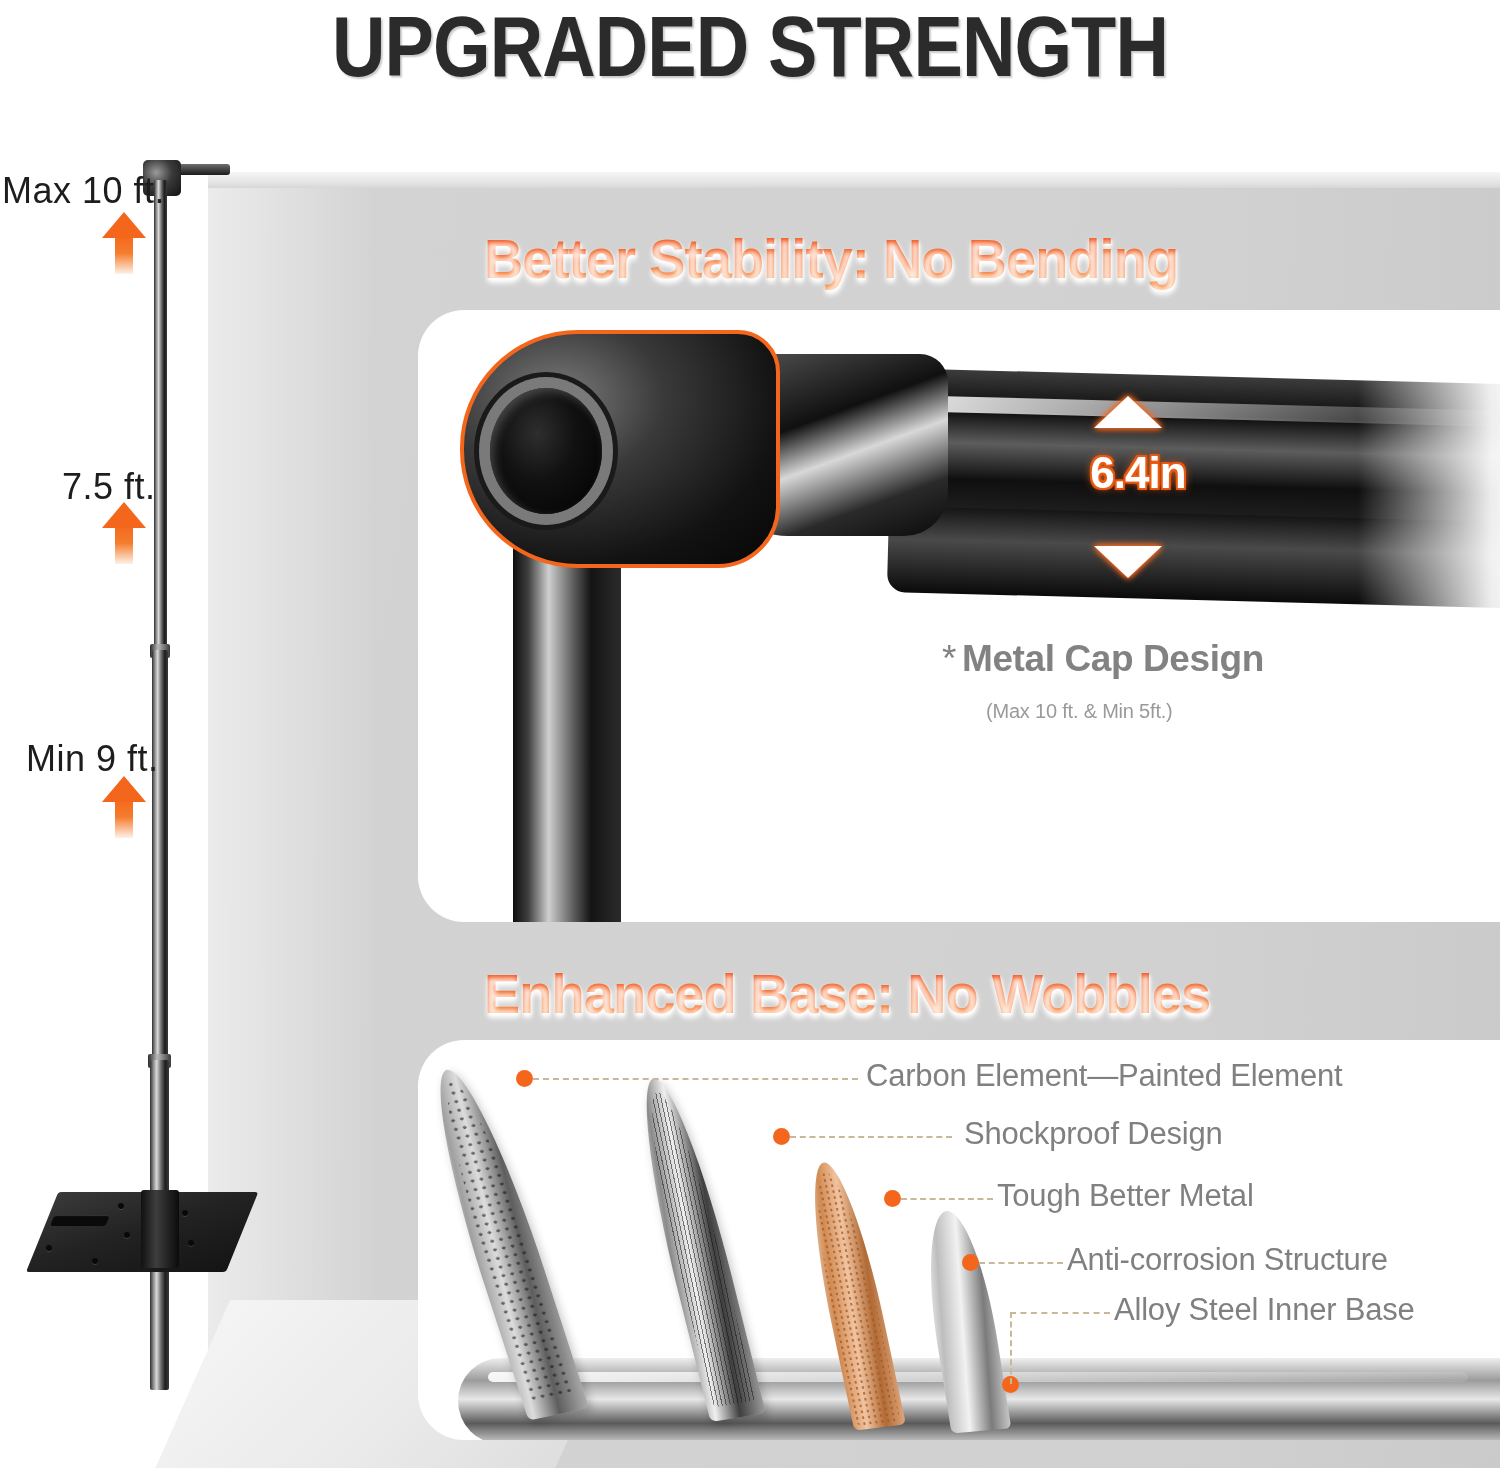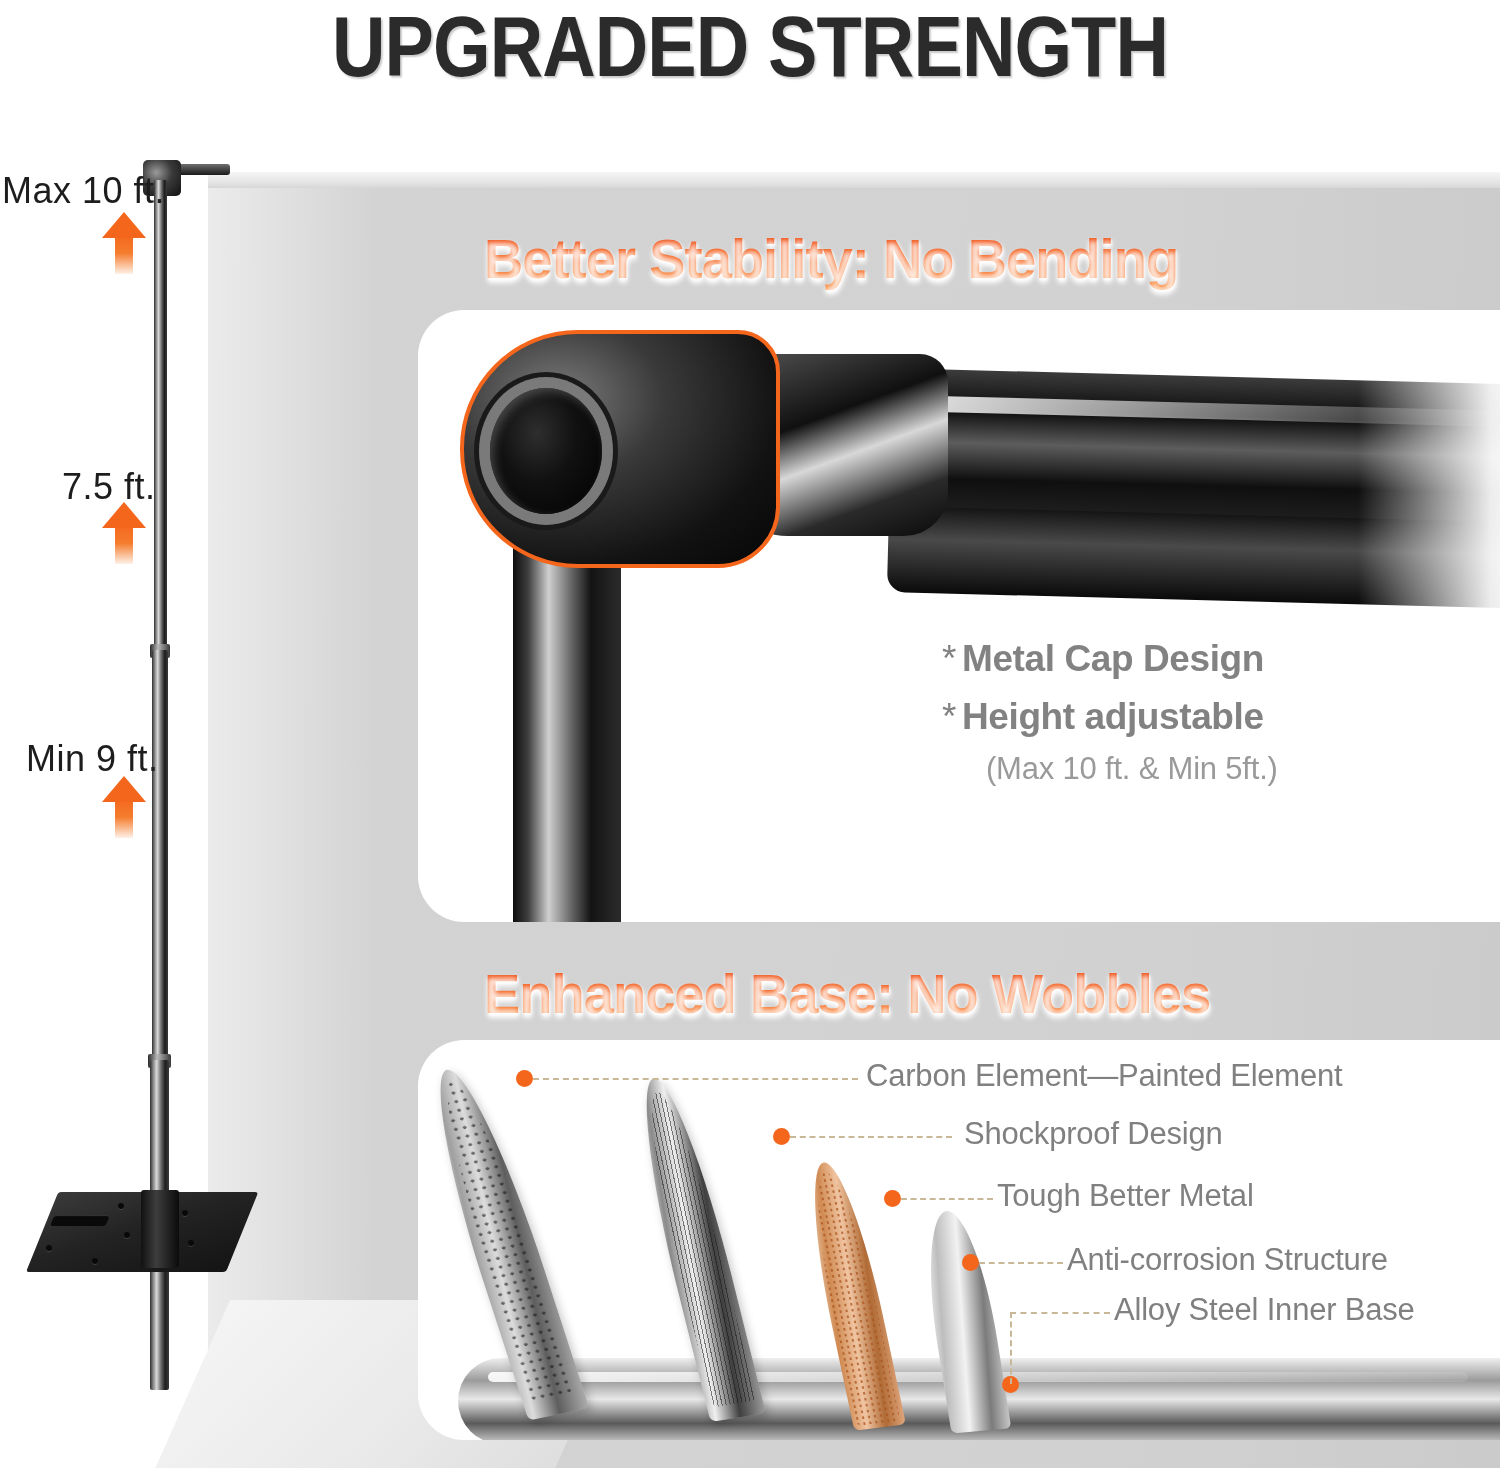--- a/index.html
+++ b/index.html
@@ -260,21 +260,21 @@
   .feature-item {
     font-size:37px;
     font-weight:bold;
     color:#828282;
     line-height:58px;
     white-space:nowrap;
     letter-spacing:-0.4px;
   }
   .feature-item .star { font-weight:normal; margin-right:6px; }
   #feature-note {
-    font-size:31px;
+    font-size:20px;
     color:#9a9a9a;
     line-height:46px;
     margin-left:44px;
     white-space:nowrap;
     letter-spacing:-0.2px;
   }
 
   
   #card-base {
     position:absolute;
@@ -417,27 +417,29 @@
 
   <div id="joint-vertical-pole"></div>
   <div id="joint-bar"></div>
   <div id="joint-bar-lower"></div>
   <div id="joint-bar-gloss"></div>
   <div id="joint-arm-hinge"></div>
   <div id="joint-knuckle"></div>
   <div id="joint-bore"></div>
   <div id="joint-blur-right"></div>
 
+  <div id="measure-64">
+    <div class="tri-up"></div>
+    <div id="measure-64-label">6.4in</div>
+    <div class="tri-down"></div>
+  </div>
 
   <div id="feature-list">
     <div class="feature-item">
       <span class="star">*</span><span>Metal Cap Design</span>
-    </div>
-    <div class="feature-item">
-      <span class="star">*</span><span>Height adjustable</span>
     </div>
     <div id="feature-note">(Max 10 ft. &amp; Min 5ft.)</div>
   </div>
 </div>
 
 <div class="section-heading" id="heading-base">Enhanced Base: No Wobbles</div>
 
 <div id="card-base">
   <div id="bottom-tube"></div>
   <div id="bottom-tube-gloss"></div>

